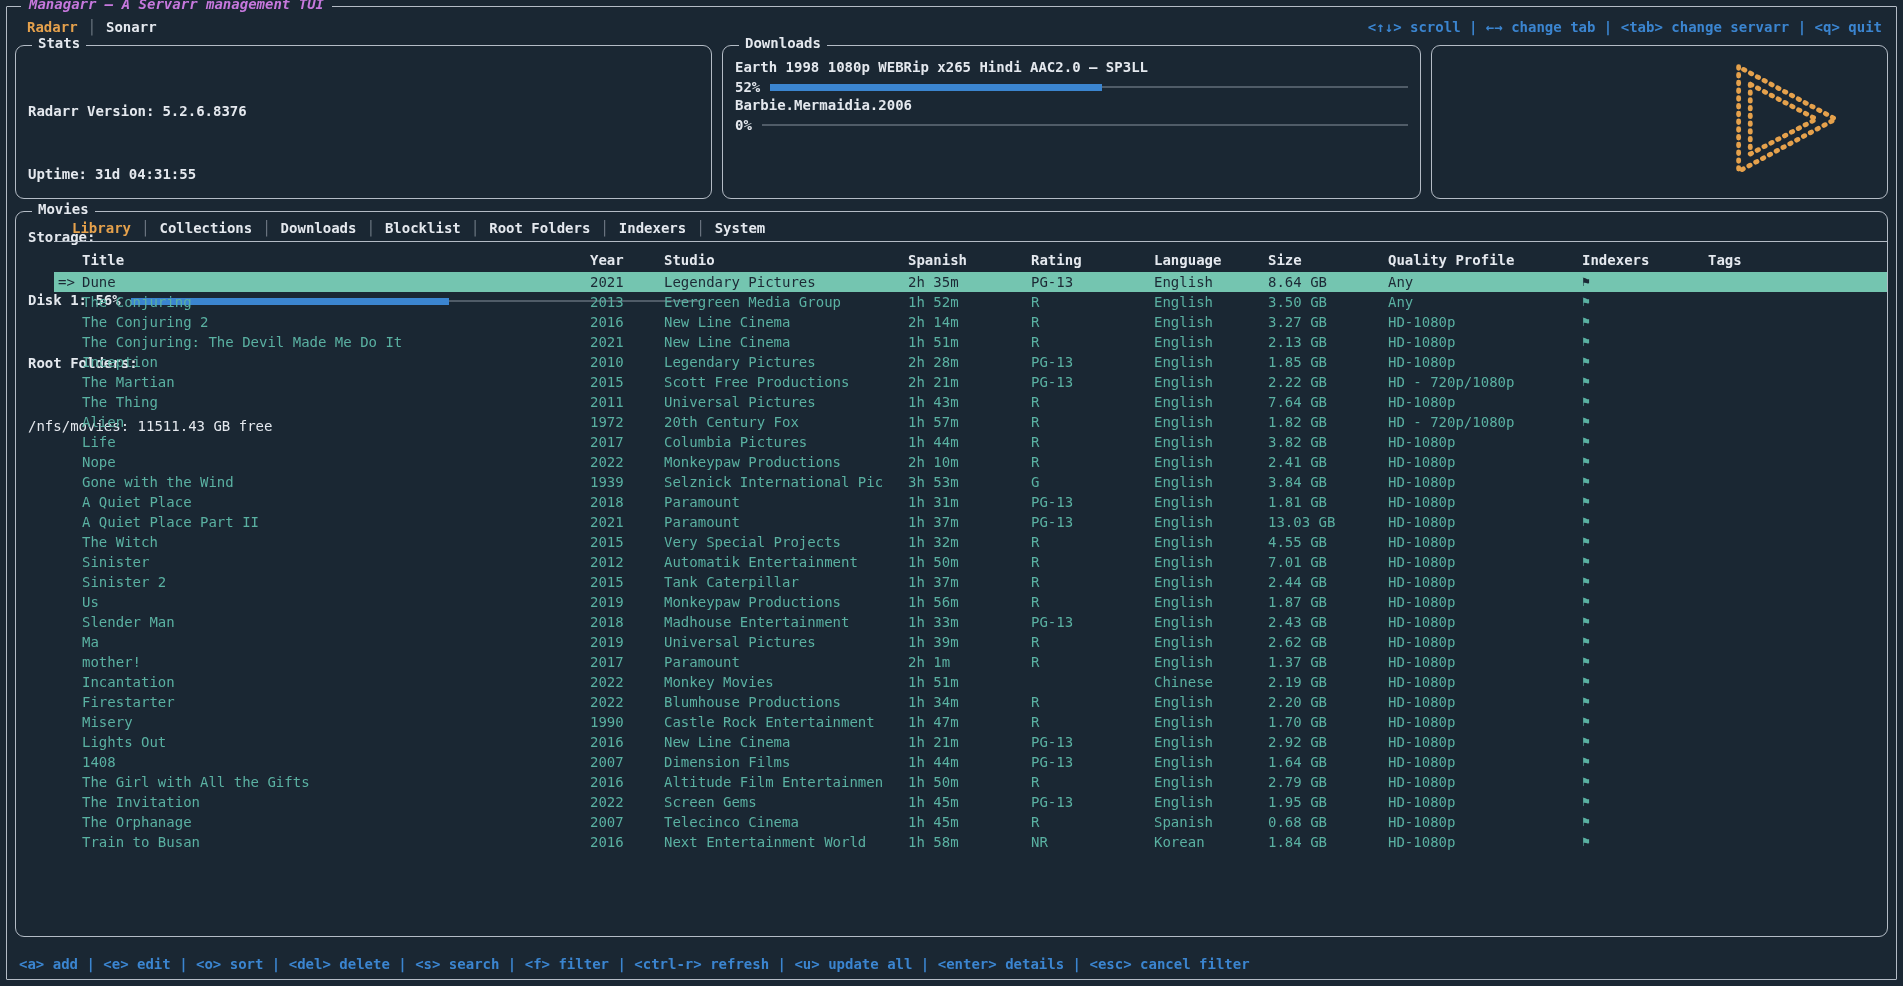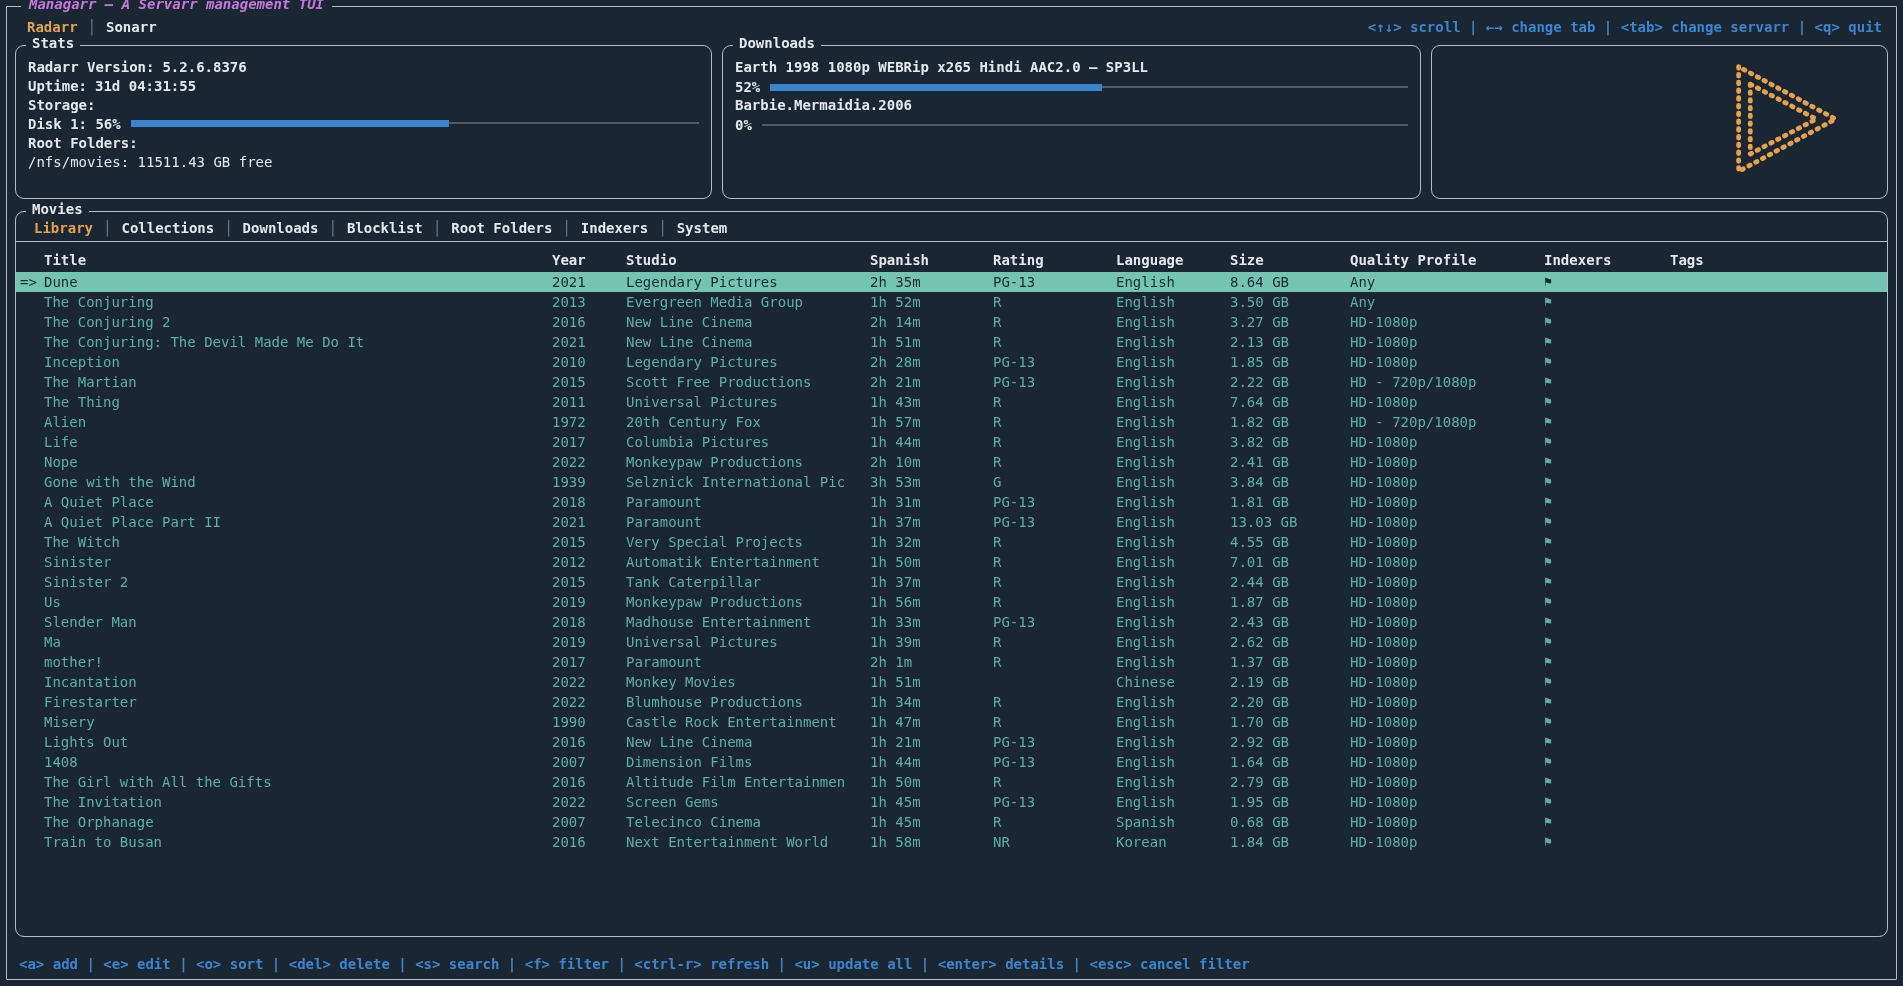--- a/index.html
+++ b/index.html
@@ -33,44 +33,44 @@
   .servarr-tab{ font-weight:bold; padding:0 10px; cursor:default; }
   .servarr-tab.active{ color:var(--accent-orange,#e5a14c); }
   .tab-sep{ color:var(--border,#b4bcc6); opacity:.55; }
   .tab-sep::before{ content:"│"; }
   .top-help{ margin-left:auto; color:var(--accent-blue,#3b85d0); font-weight:bold; white-space:nowrap; }
 
   
   .panels-row{ flex:none; height:158px; display:flex; gap:10px; padding:4px 8px 0; }
   .panel{ position:relative; border:1px solid var(--border,#b4bcc6); border-radius:9px; }
   .panel-title{
-    position:absolute; top:-11px; left:10px;
+    position:absolute; top:-11px; left:16px;
     background:var(--background,#1a2733); padding:0 6px;
     font-weight:bold; color:var(--text,#e4e8ee);
   }
   .stats-panel{ width:697px; padding:12px 12px 0; font-weight:bold; }
   .downloads-panel{ width:699px; padding:12px 12px 0; }
   .logo-panel{ flex:1; display:flex; align-items:center; justify-content:flex-end; padding-right:34px; }
 
-  .stat-line{ display:flex; height:19px; line-height:19px; white-space:nowrap; }
+  .stat-line{ display:flex; align-items:center; height:19px; line-height:19px; white-space:nowrap;margin-top:44px; }
   .stat-line .val{ font-weight:bold; margin-left:8px; }
   .gauge{ position:relative; flex:1; height:16px; margin-left:10px; }
   .gauge::before{ content:""; position:absolute; left:0; right:0; top:7px; height:2px; background:var(--gauge-track,#505c68); }
   .gauge-fill{ position:absolute; left:0; top:5px; height:7px; background:var(--accent-blue,#3b85d0); }
 
   .dl-name{ height:19px; line-height:19px; font-weight:bold; white-space:nowrap; overflow:hidden; }
   .dl-gauge-line{ display:flex; align-items:center; height:19px; }
   .dl-pct{ font-weight:bold; flex:none; }
 
   .logo-tri{ fill:none; stroke:var(--accent-orange,#e5a14c); stroke-width:5; stroke-dasharray:1.5 6.5; stroke-linecap:round; }
 
   
   .movies-panel{
     flex:1; margin:12px 8px 12px; min-height:0;
-    display:flex; flex-direction:column;
+    display:flex; flex-direction:column;padding-left:38px;
   }
   .movies-tabs{ flex:none; height:30px; display:flex; align-items:center; padding:2px 8px 0; border-bottom:1px solid var(--border,#b4bcc6); }
   .movie-tab{ font-weight:bold; padding:0 10px; cursor:default; }
   .movie-tab.active{ color:var(--accent-orange,#e5a14c); }
 
   .thead{
     flex:none; display:grid; grid-template-columns:var(--cols);
     height:30px; align-items:end; padding:0 0 4px 4px; font-weight:bold;
   }
   .rows{ flex:1; overflow:hidden; }

